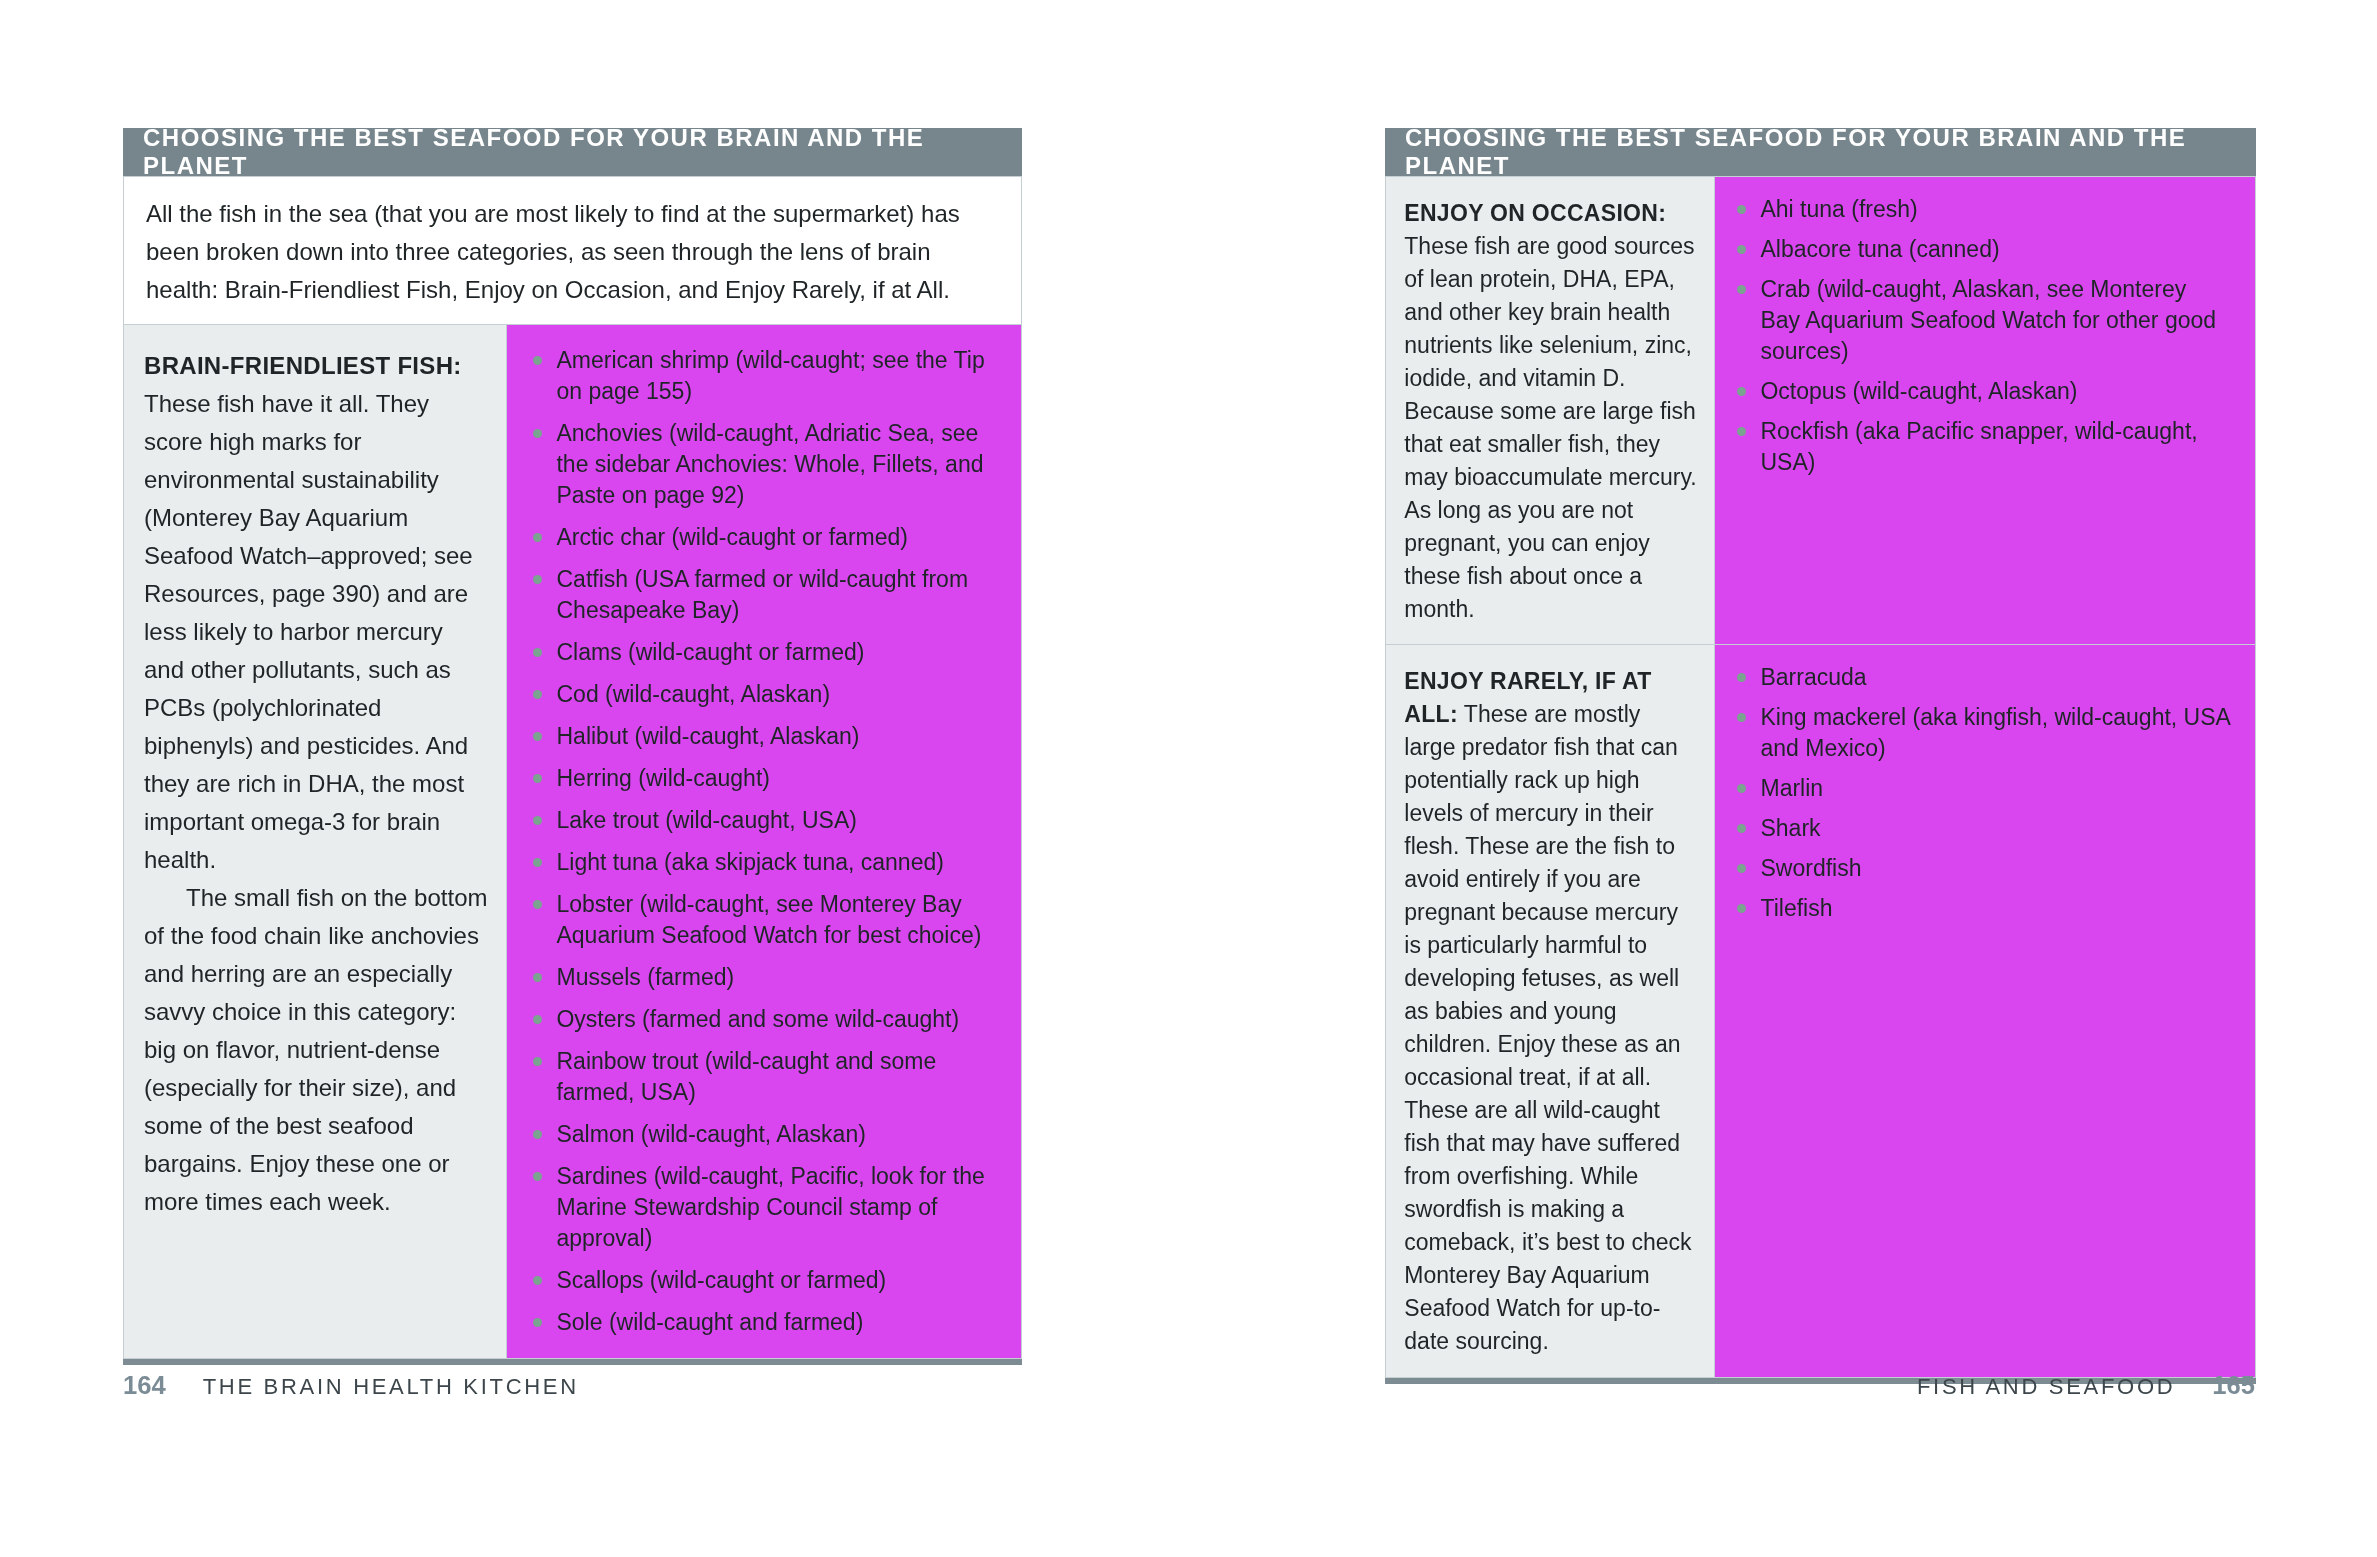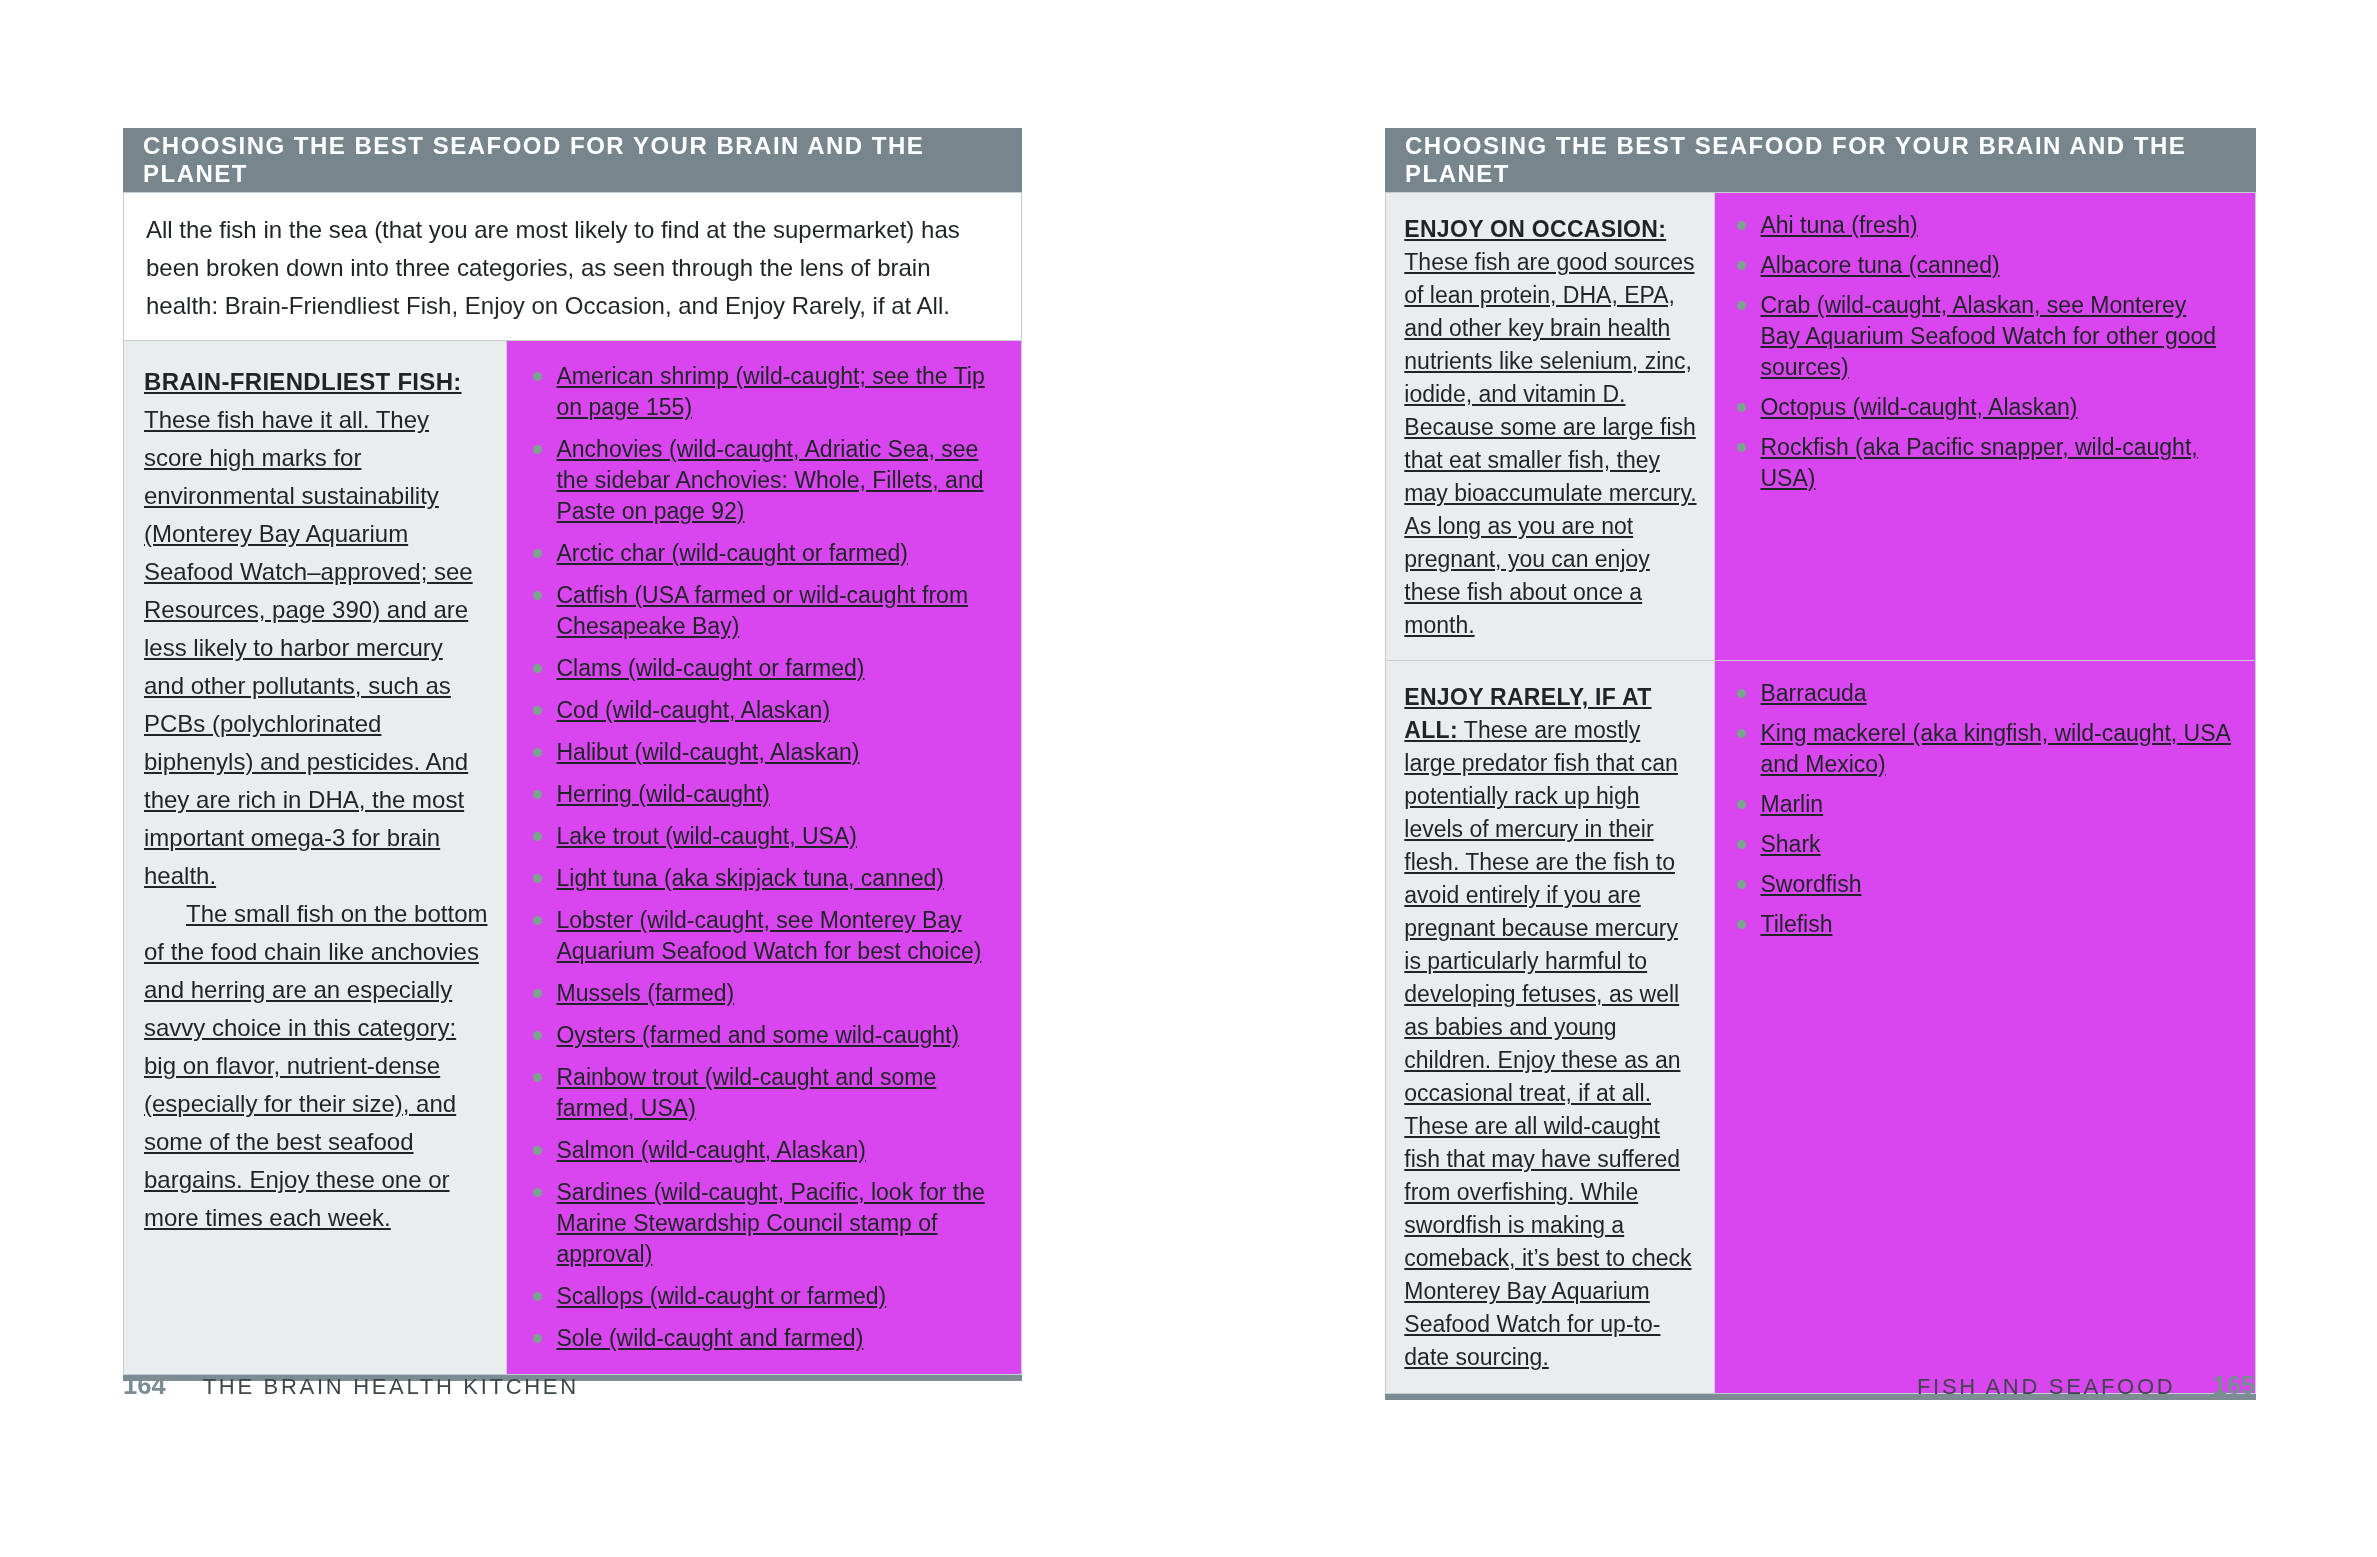--- a/index.html
+++ b/index.html
@@ -19,39 +19,39 @@
     font-family:"Liberation Sans", sans-serif;
     color:var(--text);
   }
   .page-table{position:absolute;top:128px;}
   .page-table.left{left:123px;width:899px;}
   .page-table.right{left:1385px;width:871px;}
 
   .table-header{
     background:var(--header-bg);
     color:#ffffff;
-    height:64px;
+    height:48px;
     display:flex;align-items:center;
     padding:0 20px;
     font-size:24px;font-weight:bold;letter-spacing:1.5px;
   }
   .table-body{
     border:0.9px solid var(--border);
     border-top:0.9px solid var(--border);
     background:#ffffff;
   }
   .bottom-bar{height:6.4px;background:var(--bottom-bar);}
 
   .intro-row{
     padding:18.3px 24px 14.6px 22px;
     font-size:24px;line-height:38px;
     border-bottom:0.9px solid var(--border);
   }
 
-  .split-row{display:flex;align-items:stretch;text-decoration:underline;}
+  .split-row{display:flex;align-items:stretch;}
   .split-row + .split-row{border-top:0.9px solid var(--border);}
   .desc-cell{
     background:var(--cell-bg);
     border-right:0.9px solid var(--border);
     flex:0 0 auto;
   }
   .left .desc-cell{width:383px;padding:22px 18.3px 18.3px 20px;font-size:24px;line-height:38px;}
   .right .desc-cell{width:329px;padding:20px 16.5px 18.3px 18.3px;font-size:23px;line-height:33px;}
   .desc-cell p.indented{text-indent:42px;}
   .desc-cell strong{font-weight:bold;letter-spacing:0.3px;}

